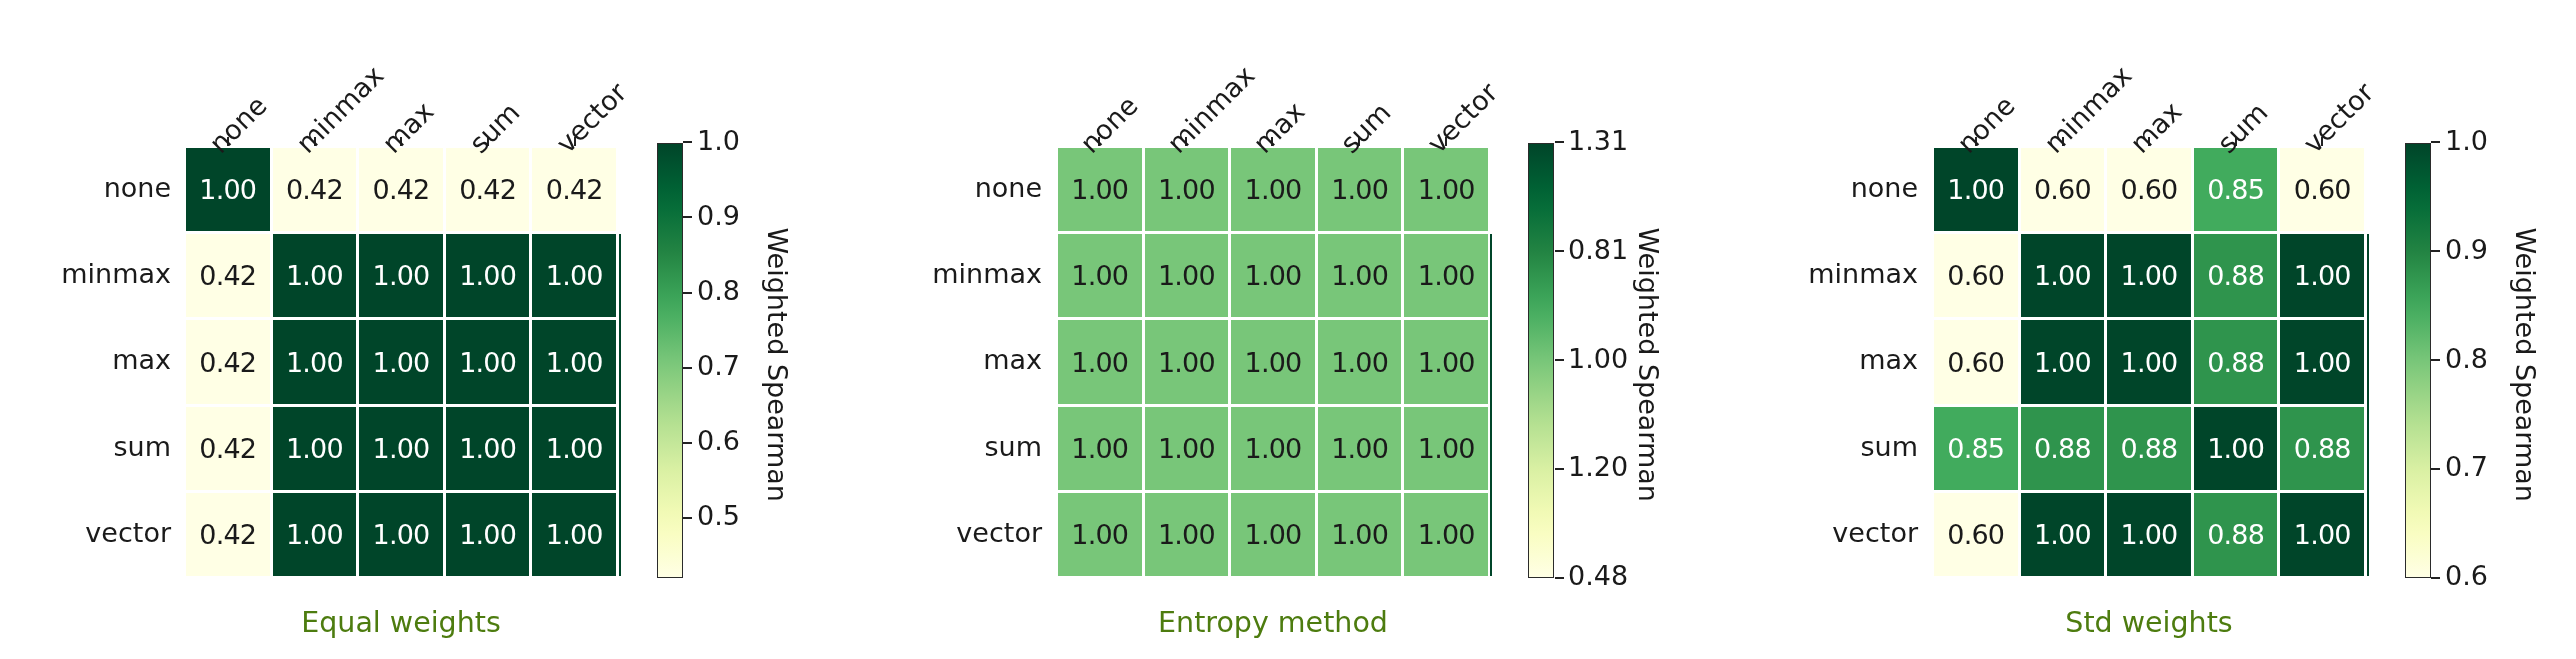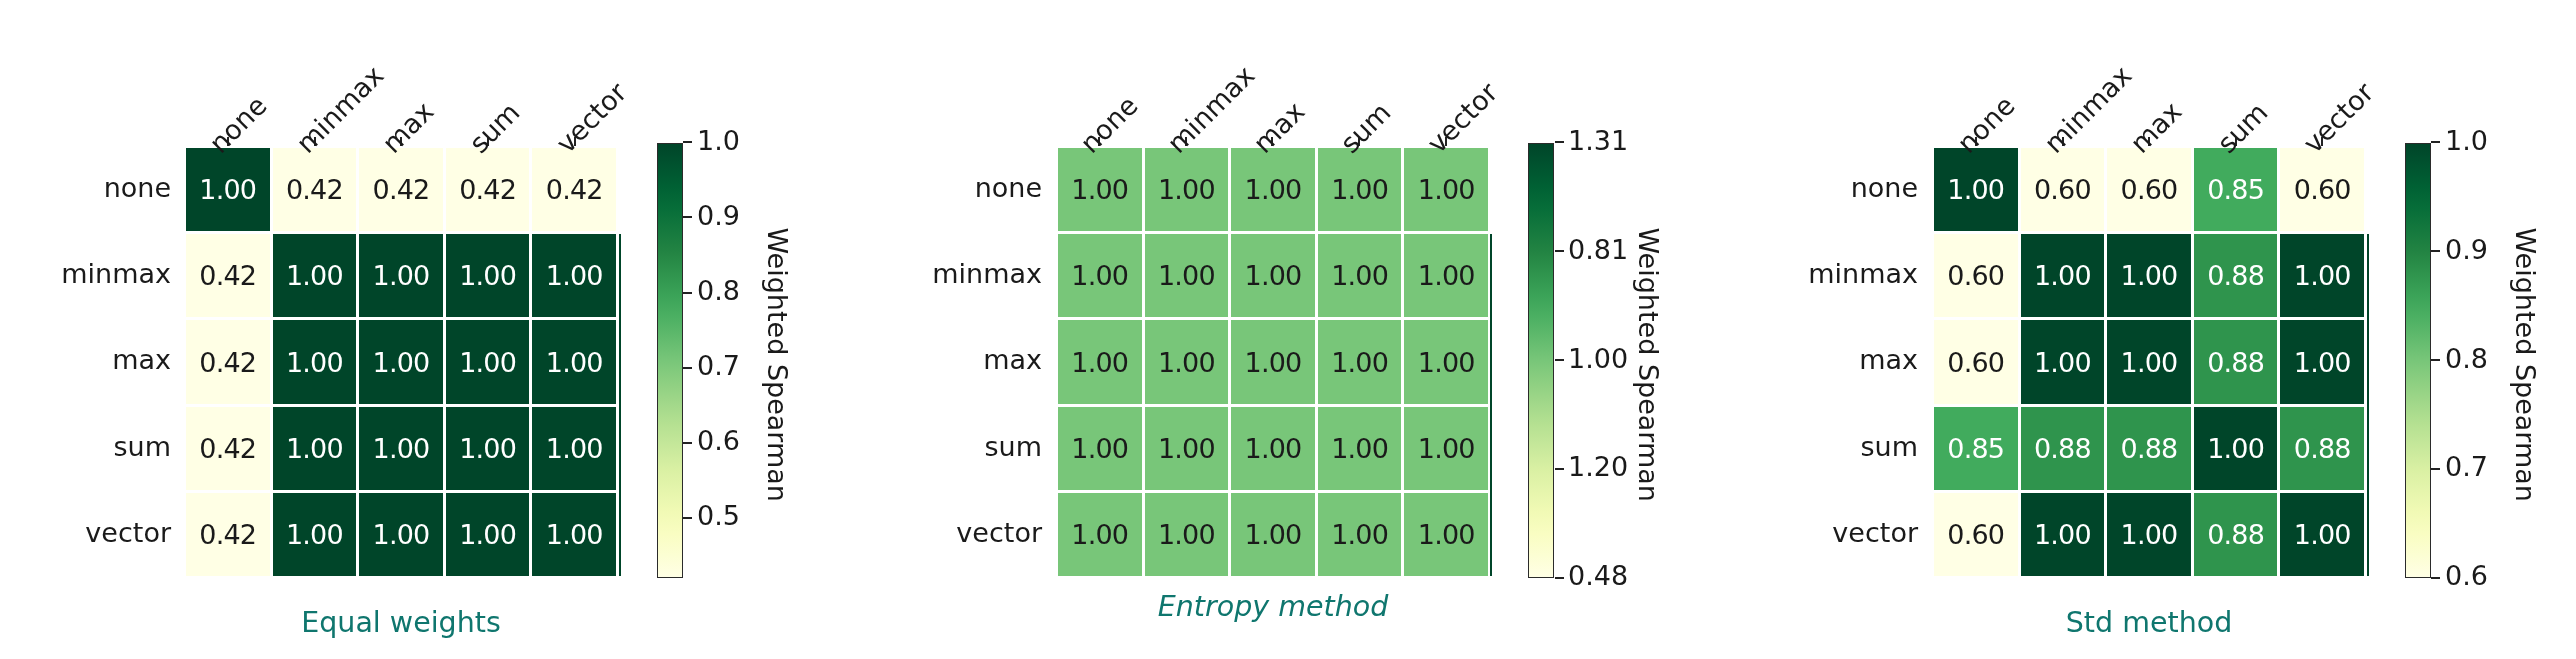--- a/index.html
+++ b/index.html
@@ -74,21 +74,21 @@
     position: absolute;
     font-size: 27px;
     color: #1a1a1a;
     text-align: right;
     white-space: nowrap;
     font-family: "DejaVu Sans", sans-serif;
   }
   .panel-title {
     position: absolute;
     font-size: 28.5px;
-    color: #0f766e;
+    color: #4d7c0f;
     text-align: center;
     white-space: nowrap;
     font-family: "DejaVu Sans", sans-serif;
   }
 
   
   .cbar {
     position: absolute;
     width: 26px;
     border: 1.5px solid #2b2b2b;
@@ -224,21 +224,21 @@
       <div class="xlab" style="left: 411px; top: 128px;">max</div>
       <div class="xtick" style="left: 500px; top: 137px;"></div>
       <div class="xlab" style="left: 498px; top: 128px;">sum</div>
       <div class="xtick" style="left: 587px; top: 137px;"></div>
       <div class="xlab" style="left: 585px; top: 128px;">vector</div>
       <div class="ylab" style="right: 674px; top: 172px;">none</div>
       <div class="ylab" style="right: 674px; top: 258px;">minmax</div>
       <div class="ylab" style="right: 674px; top: 344px;">max</div>
       <div class="ylab" style="right: 674px; top: 431px;">sum</div>
       <div class="ylab" style="right: 674px; top: 517px;">vector</div>
-      <div class="panel-title" style="left: 200px; width: 430px; top: 590px; font-style: italic;">Entropy method</div>
+      <div class="panel-title" style="left: 200px; width: 430px; top: 606px;">Entropy method</div>
       <div class="cbar" style="left: 670px; top: 143px; height: 435px;">
         <div class="cbar-fill" style="background: linear-gradient(rgb(0, 69, 41) 0%, rgb(0, 83, 47) 5%, rgb(0, 97, 52) 10%, rgb(7, 110, 57) 15%, rgb(21, 121, 62) 20%, rgb(35, 132, 67) 25%, rgb(47, 148, 77) 30%, rgb(59, 163, 88) 35%, rgb(76, 176, 99) 40%, rgb(98, 187, 110) 45%, rgb(120, 198, 121) 50%, rgb(141, 207, 129) 55%, rgb(162, 216, 138) 60%, rgb(182, 225, 146) 65%, rgb(199, 232, 155) 70%, rgb(217, 240, 163) 75%, rgb(229, 245, 172) 80%, rgb(241, 250, 181) 85%, rgb(249, 253, 194) 90%, rgb(252, 254, 211) 95%, rgb(255, 255, 229) 100%);"></div>
       </div>
       <div class="cbtick" style="left: 697px; top: 141px;"></div>
       <div class="cbtlabel" style="left: 710px; top: 125px;">1.31</div>
       <div class="cbtick" style="left: 697px; top: 250px;"></div>
       <div class="cbtlabel" style="left: 710px; top: 234px;">0.81</div>
       <div class="cbtick" style="left: 697px; top: 359px;"></div>
       <div class="cbtlabel" style="left: 710px; top: 343px;">1.00</div>
       <div class="cbtick" style="left: 697px; top: 468px;"></div>
@@ -284,21 +284,21 @@
       <div class="xlab" style="left: 429px; top: 128px;">max</div>
       <div class="xtick" style="left: 518px; top: 137px;"></div>
       <div class="xlab" style="left: 516px; top: 128px;">sum</div>
       <div class="xtick" style="left: 604px; top: 137px;"></div>
       <div class="xlab" style="left: 602px; top: 128px;">vector</div>
       <div class="ylab" style="right: 657px; top: 172px;">none</div>
       <div class="ylab" style="right: 657px; top: 258px;">minmax</div>
       <div class="ylab" style="right: 657px; top: 344px;">max</div>
       <div class="ylab" style="right: 657px; top: 431px;">sum</div>
       <div class="ylab" style="right: 657px; top: 517px;">vector</div>
-      <div class="panel-title" style="left: 217px; width: 430px; top: 606px;">Std method</div>
+      <div class="panel-title" style="left: 217px; width: 430px; top: 606px;">Std weights</div>
       <div class="cbar" style="left: 688px; top: 143px; height: 435px;">
         <div class="cbar-fill" style="background: linear-gradient(rgb(0, 69, 41) 0%, rgb(0, 83, 47) 5%, rgb(0, 97, 52) 10%, rgb(7, 110, 57) 15%, rgb(21, 121, 62) 20%, rgb(35, 132, 67) 25%, rgb(47, 148, 77) 30%, rgb(59, 163, 88) 35%, rgb(76, 176, 99) 40%, rgb(98, 187, 110) 45%, rgb(120, 198, 121) 50%, rgb(141, 207, 129) 55%, rgb(162, 216, 138) 60%, rgb(182, 225, 146) 65%, rgb(199, 232, 155) 70%, rgb(217, 240, 163) 75%, rgb(229, 245, 172) 80%, rgb(241, 250, 181) 85%, rgb(249, 253, 194) 90%, rgb(252, 254, 211) 95%, rgb(255, 255, 229) 100%);"></div>
       </div>
       <div class="cbtick" style="left: 714px; top: 141px;"></div>
       <div class="cbtlabel" style="left: 728px; top: 125px;">1.0</div>
       <div class="cbtick" style="left: 714px; top: 250px;"></div>
       <div class="cbtlabel" style="left: 728px; top: 234px;">0.9</div>
       <div class="cbtick" style="left: 714px; top: 359px;"></div>
       <div class="cbtlabel" style="left: 728px; top: 343px;">0.8</div>
       <div class="cbtick" style="left: 714px; top: 468px;"></div>

